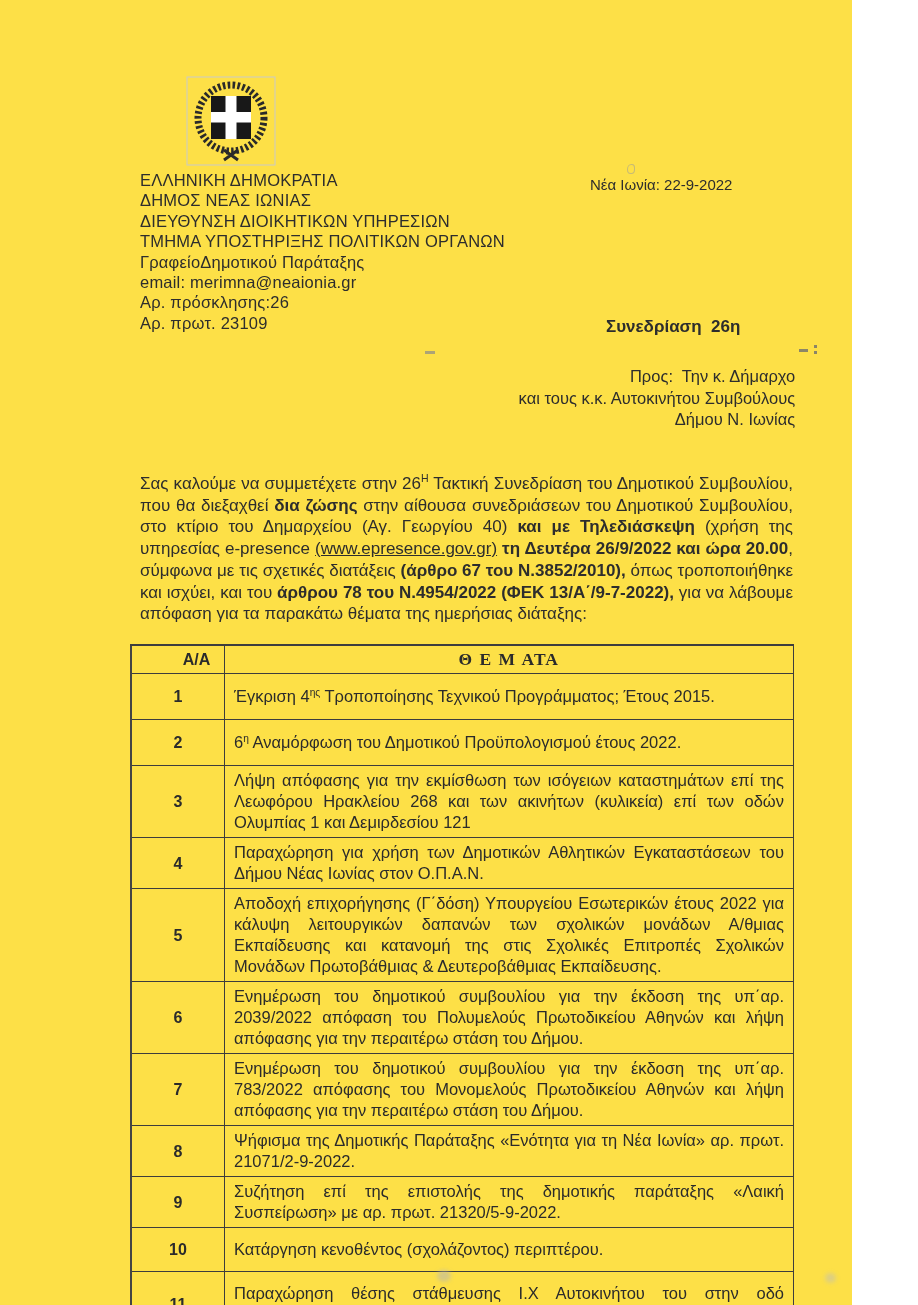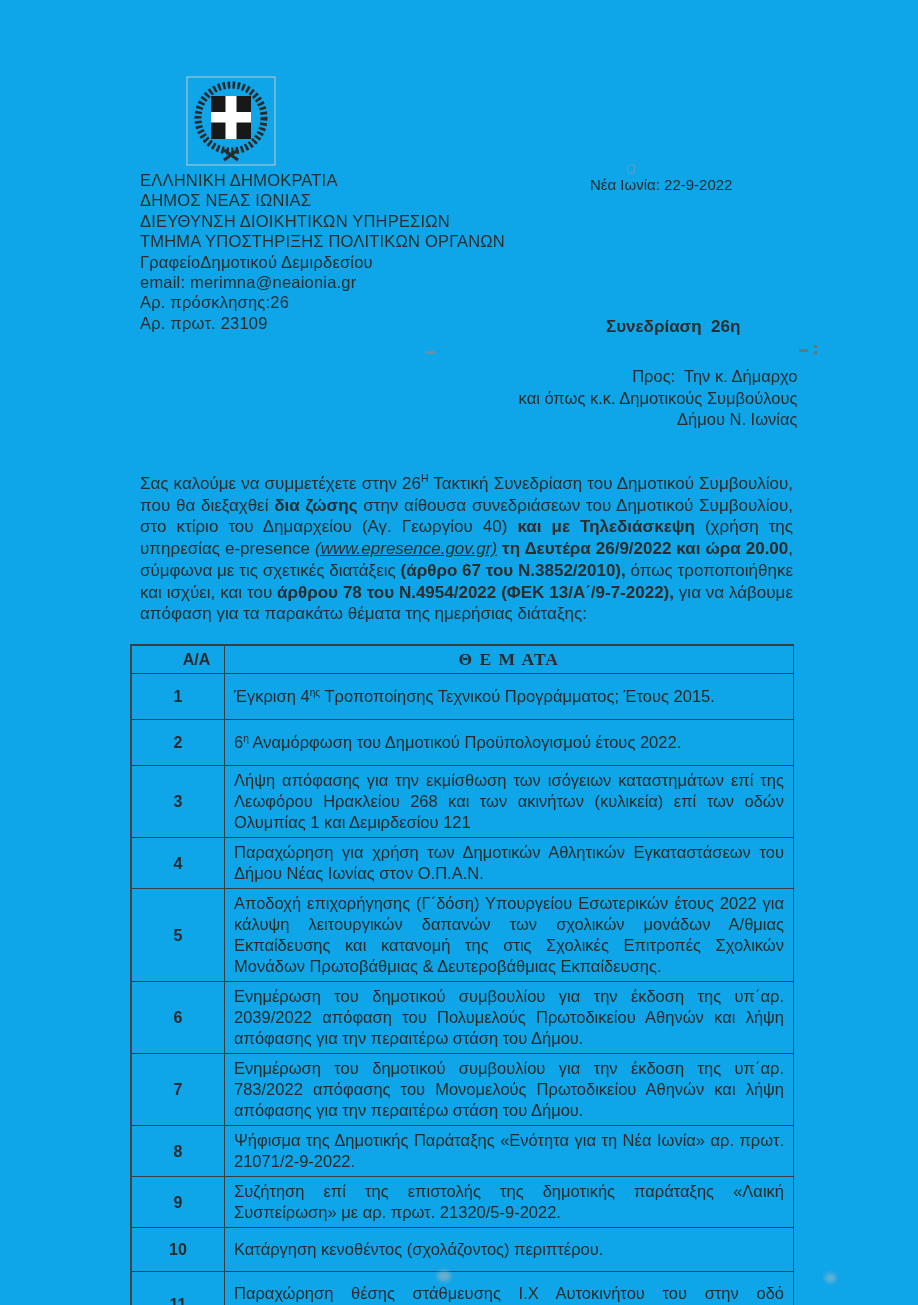--- a/index.html
+++ b/index.html
@@ -1,39 +1,39 @@
 <!DOCTYPE html>
 <html lang="el"><head>
 <meta charset="utf-8">
 <style>
   html,body { margin:0; padding:0; background:#ffffff; }
   .page {
-    position:relative; width:918px; height:1305px;
-    background:#0ea5e9; overflow:hidden;
+    position:relative; width:852px; height:1305px;
+    background:#fde047; overflow:hidden;
     font-family:"Liberation Sans", sans-serif;
     color:#2d2d2d;
   }
   
   .logo { position:absolute; left:186px; top:76px; width:90px; height:94px; }
   
   .hdr-left { position:absolute; left:140px; top:170px; font-size:16.5px; line-height:20.4px; letter-spacing:.2px; }
   .hdr-left div { white-space:pre; }
   
   .place-date { position:absolute; left:590px; top:176px; font-size:15px; }
   .session    { position:absolute; left:606px; top:317px; font-size:17px; font-weight:bold; white-space:pre;text-align:right; }
   .recipient  { position:absolute; left:514px; top:366px; font-size:16.5px; line-height:21.5px;text-align:right; }
   .recipient div { white-space:pre; }
   
   .intro {
     position:absolute; left:140px; top:456px; width:653px;
     font-size:17px; line-height:21.7px; text-align:justify;
   }
   .intro sup, .topic sup { font-size:.62em; line-height:0; }
   .b { font-weight:bold; }
-  .u { text-decoration:underline;font-style:italic; }
+  .u { text-decoration:underline; }
   
   .agenda {
     position:absolute; left:130px; top:644px; width:664px;
     border-collapse:collapse; table-layout:fixed;
     font-size:16.5px; line-height:21px; color:#2b2b2b;
   }
   .agenda, .agenda th, .agenda td { border:1px solid #3d3d3d; }
   .agenda { border-top:2px solid #3d3d3d; border-left:2px solid #444; }
   .agenda th { padding:3px 4px; vertical-align:middle; }
   .agenda th.h-num { width:47px; font-size:16px; font-weight:bold;padding-left:41px; }
@@ -71,32 +71,32 @@
       <rect x="25" y="36" width="40" height="10.5" fill="#ffffff"></rect>
       <path d="M38 84 L52 74 M52 84 L38 74" stroke="#2a2a2a" stroke-width="3" fill="none"></path>
     </svg>
   </div>
 
   <div class="hdr-left">
     <div>ΕΛΛΗΝΙΚΗ ΔΗΜΟΚΡΑΤΙΑ</div>
     <div>ΔΗΜΟΣ ΝΕΑΣ ΙΩΝΙΑΣ</div>
     <div>ΔΙΕΥΘΥΝΣΗ ΔΙΟΙΚΗΤΙΚΩΝ ΥΠΗΡΕΣΙΩΝ</div>
     <div>ΤΜΗΜΑ ΥΠΟΣΤΗΡΙΞΗΣ ΠΟΛΙΤΙΚΩΝ ΟΡΓΑΝΩΝ</div>
-    <div>ΓραφείοΔημοτικού Δεμιρδεσίου</div>
+    <div>ΓραφείοΔημοτικού Παράταξης</div>
     <div>email: merimna@neaionia.gr</div>
     <div>Αρ. πρόσκλησης:26</div>
     <div>Αρ. πρωτ. 23109</div>
   </div>
 
   <div class="place-date">Νέα Ιωνία: 22-9-2022</div>
   <div class="session">Συνεδρίαση  26η</div>
 
   <div class="recipient">
     <div>Προς:  Την κ. Δήμαρχο</div>
-    <div> και όπως κ.κ. Δημοτικούς Συμβούλους</div>
+    <div> και τους κ.κ. Αυτοκινήτου Συμβούλους</div>
     <div>Δήμου Ν. Ιωνίας</div>
   </div>
 
   <p class="intro"><span>Σας καλούμε να συμμετέχετε στην 26</span><sup>Η</sup><span> Τακτική Συνεδρίαση του Δημοτικού Συμβουλίου, που θα διεξαχθεί </span><span class="b">δια ζώσης</span><span>  στην αίθουσα συνεδριάσεων του Δημοτικού Συμβουλίου, στο κτίριο του Δημαρχείου (Αγ. Γεωργίου 40) </span><span class="b">και με Τηλεδιάσκεψη</span><span> (χρήση της υπηρεσίας e-presence </span><span class="u">(www.epresence.gov.gr)</span><span> </span><span class="b">τη Δευτέρα 26/9/2022  και ώρα 20.00</span><span>, σύμφωνα με τις σχετικές διατάξεις </span><span class="b">(άρθρο 67 του Ν.3852/2010),</span><span> όπως τροποποιήθηκε και ισχύει, και του </span><span class="b">άρθρου 78 του Ν.4954/2022 (ΦΕΚ 13/Α΄/9-7-2022),</span><span>  για να λάβουμε απόφαση για τα παρακάτω θέματα της ημερήσιας διάταξης:</span></p>
 
   <table class="agenda">
     <thead>
       <tr>
         <th class="h-num">Α/Α</th>
         <th class="h-topics">Θ Ε Μ ΑΤΑ</th>

